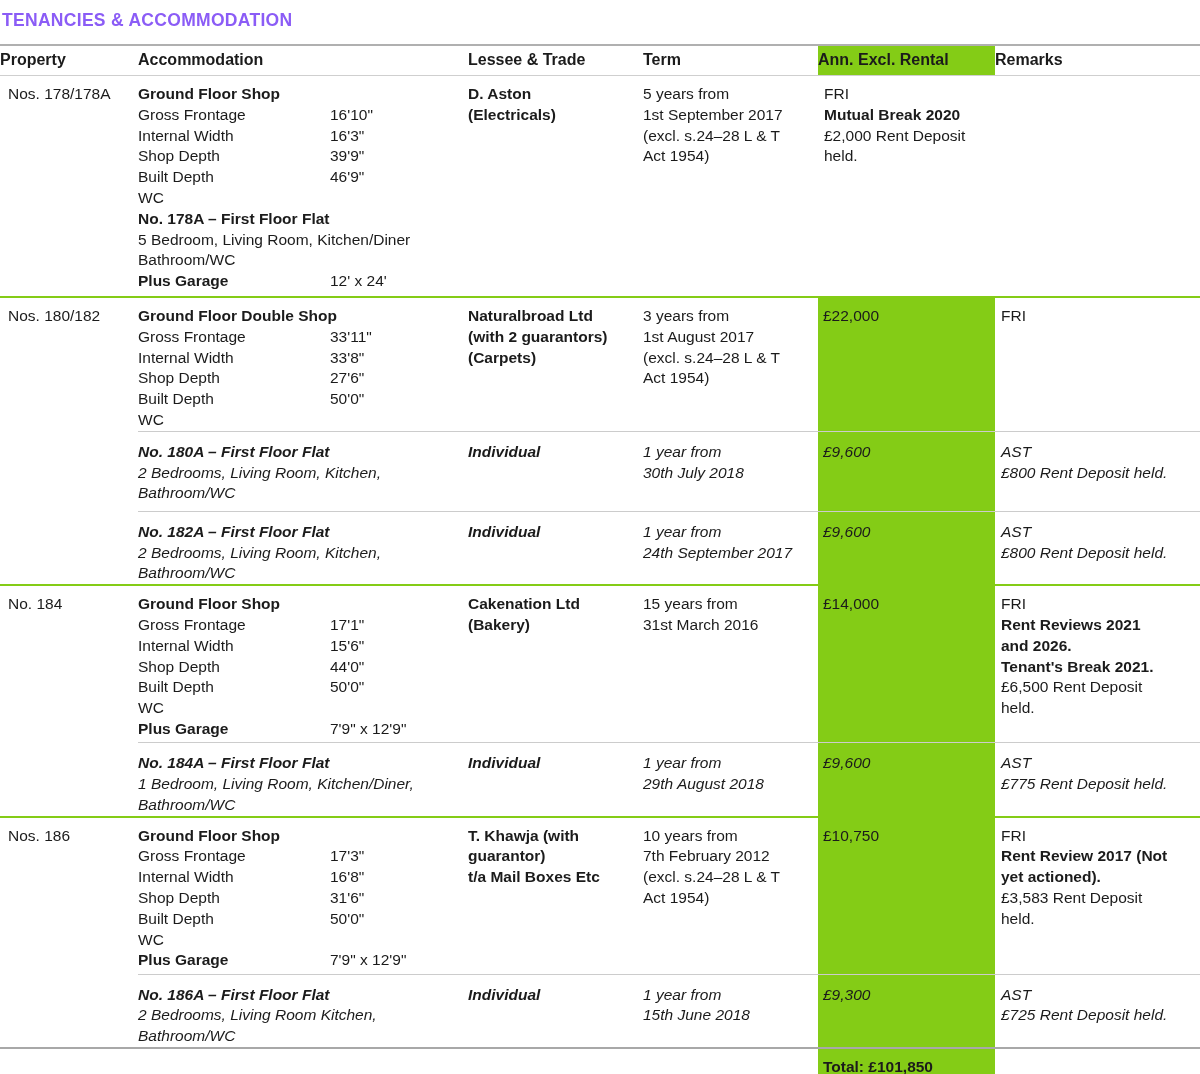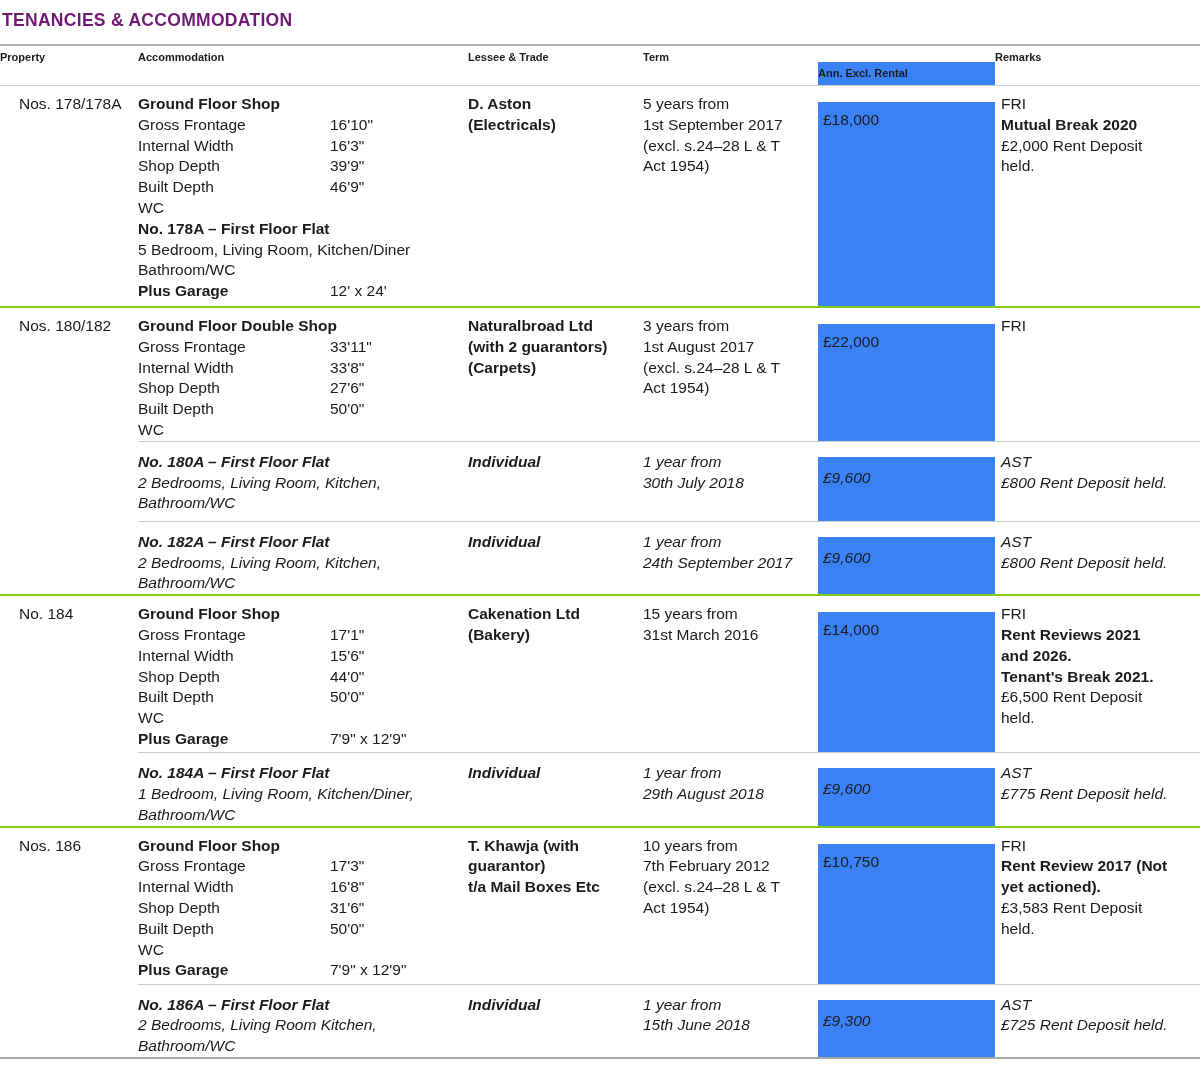--- a/index.html
+++ b/index.html
@@ -1,37 +1,37 @@
 <!DOCTYPE html>
 <html><head>
 <meta charset="utf-8">
 <style>
   html,body { margin:0; padding:0; background:#ffffff; }
   body { font-family:"Liberation Sans","DejaVu Sans",sans-serif; color:#1b1b1b; }
   .page { width:1200px; }
 
-  .title { color:#701a75; font-weight:bold; font-size:17.5px; letter-spacing:0.3px;
+  .title { color:#8b5cf6; font-weight:bold; font-size:17.5px; letter-spacing:0.3px;
            padding:10px 0 13px 2px; }
 
   .thead, .row { display:grid; grid-template-columns:138px 330px 175px 175px 177px 205px; }
 
   .thead { border-top:2px solid #b0b0b0; border-bottom:1px solid #cfcfcf; }
-  .thead > div { font-weight:bold; font-size:11px; padding:5px 0 6px 0; }
+  .thead > div { font-weight:bold; font-size:16px; padding:5px 0 6px 0; }
 
   .row > div { font-size:15.5px; line-height:20.8px; padding-top:8px; }
   .row.sub > div { padding-top:11px; }
 
   .row.group { border-top:2px solid #84cc16; }
   .row.sub { position:relative;font-style:italic; }
   .row.sub::before { content:""; position:absolute; top:0; left:138px; right:0;
                      height:1px; background:#cccccc; z-index:1; }
 
-  .c-prop { padding-left:19px; }
+  .c-prop { padding-left:8px; }
   .c-les  { font-weight:bold; padding-right:8px; }
-  .c-rent { background:#3b82f6; padding-left:5px;margin-top:16px; }
+  .c-rent { background:#84cc16; padding-left:5px; }
   .c-rem  { padding-left:6px; }
 
   .pair { display:flex; }
   .pair .lab { width:192px; flex:none; }
   .b { font-weight:bold; }
 
   .row.total { border-top:2px solid #a8a8a8; min-height:42px; }
   .row.total .c-rent { font-weight:bold; border-bottom:2px solid #dcdcdb; }
 </style>
 </head>
@@ -84,23 +84,20 @@
     <div class="c-les">
       <div>D. Aston</div>
       <div>(Electricals)</div>
     </div>
     <div class="c-term">
       <div>5 years from</div>
       <div>1st September 2017</div>
       <div>(excl. s.24–28 L &amp; T</div>
       <div>Act 1954)</div>
     </div>
-    <div class="c-rent">
-      <div>£18,000</div>
-    </div>
     <div class="c-rem">
       <div>FRI</div>
       <div class="b">Mutual Break 2020</div>
       <div>£2,000 Rent Deposit</div>
       <div>held.</div>
     </div>
   </div>
 
   <div class="row group" style="min-height:128px">
     <div class="c-prop">

